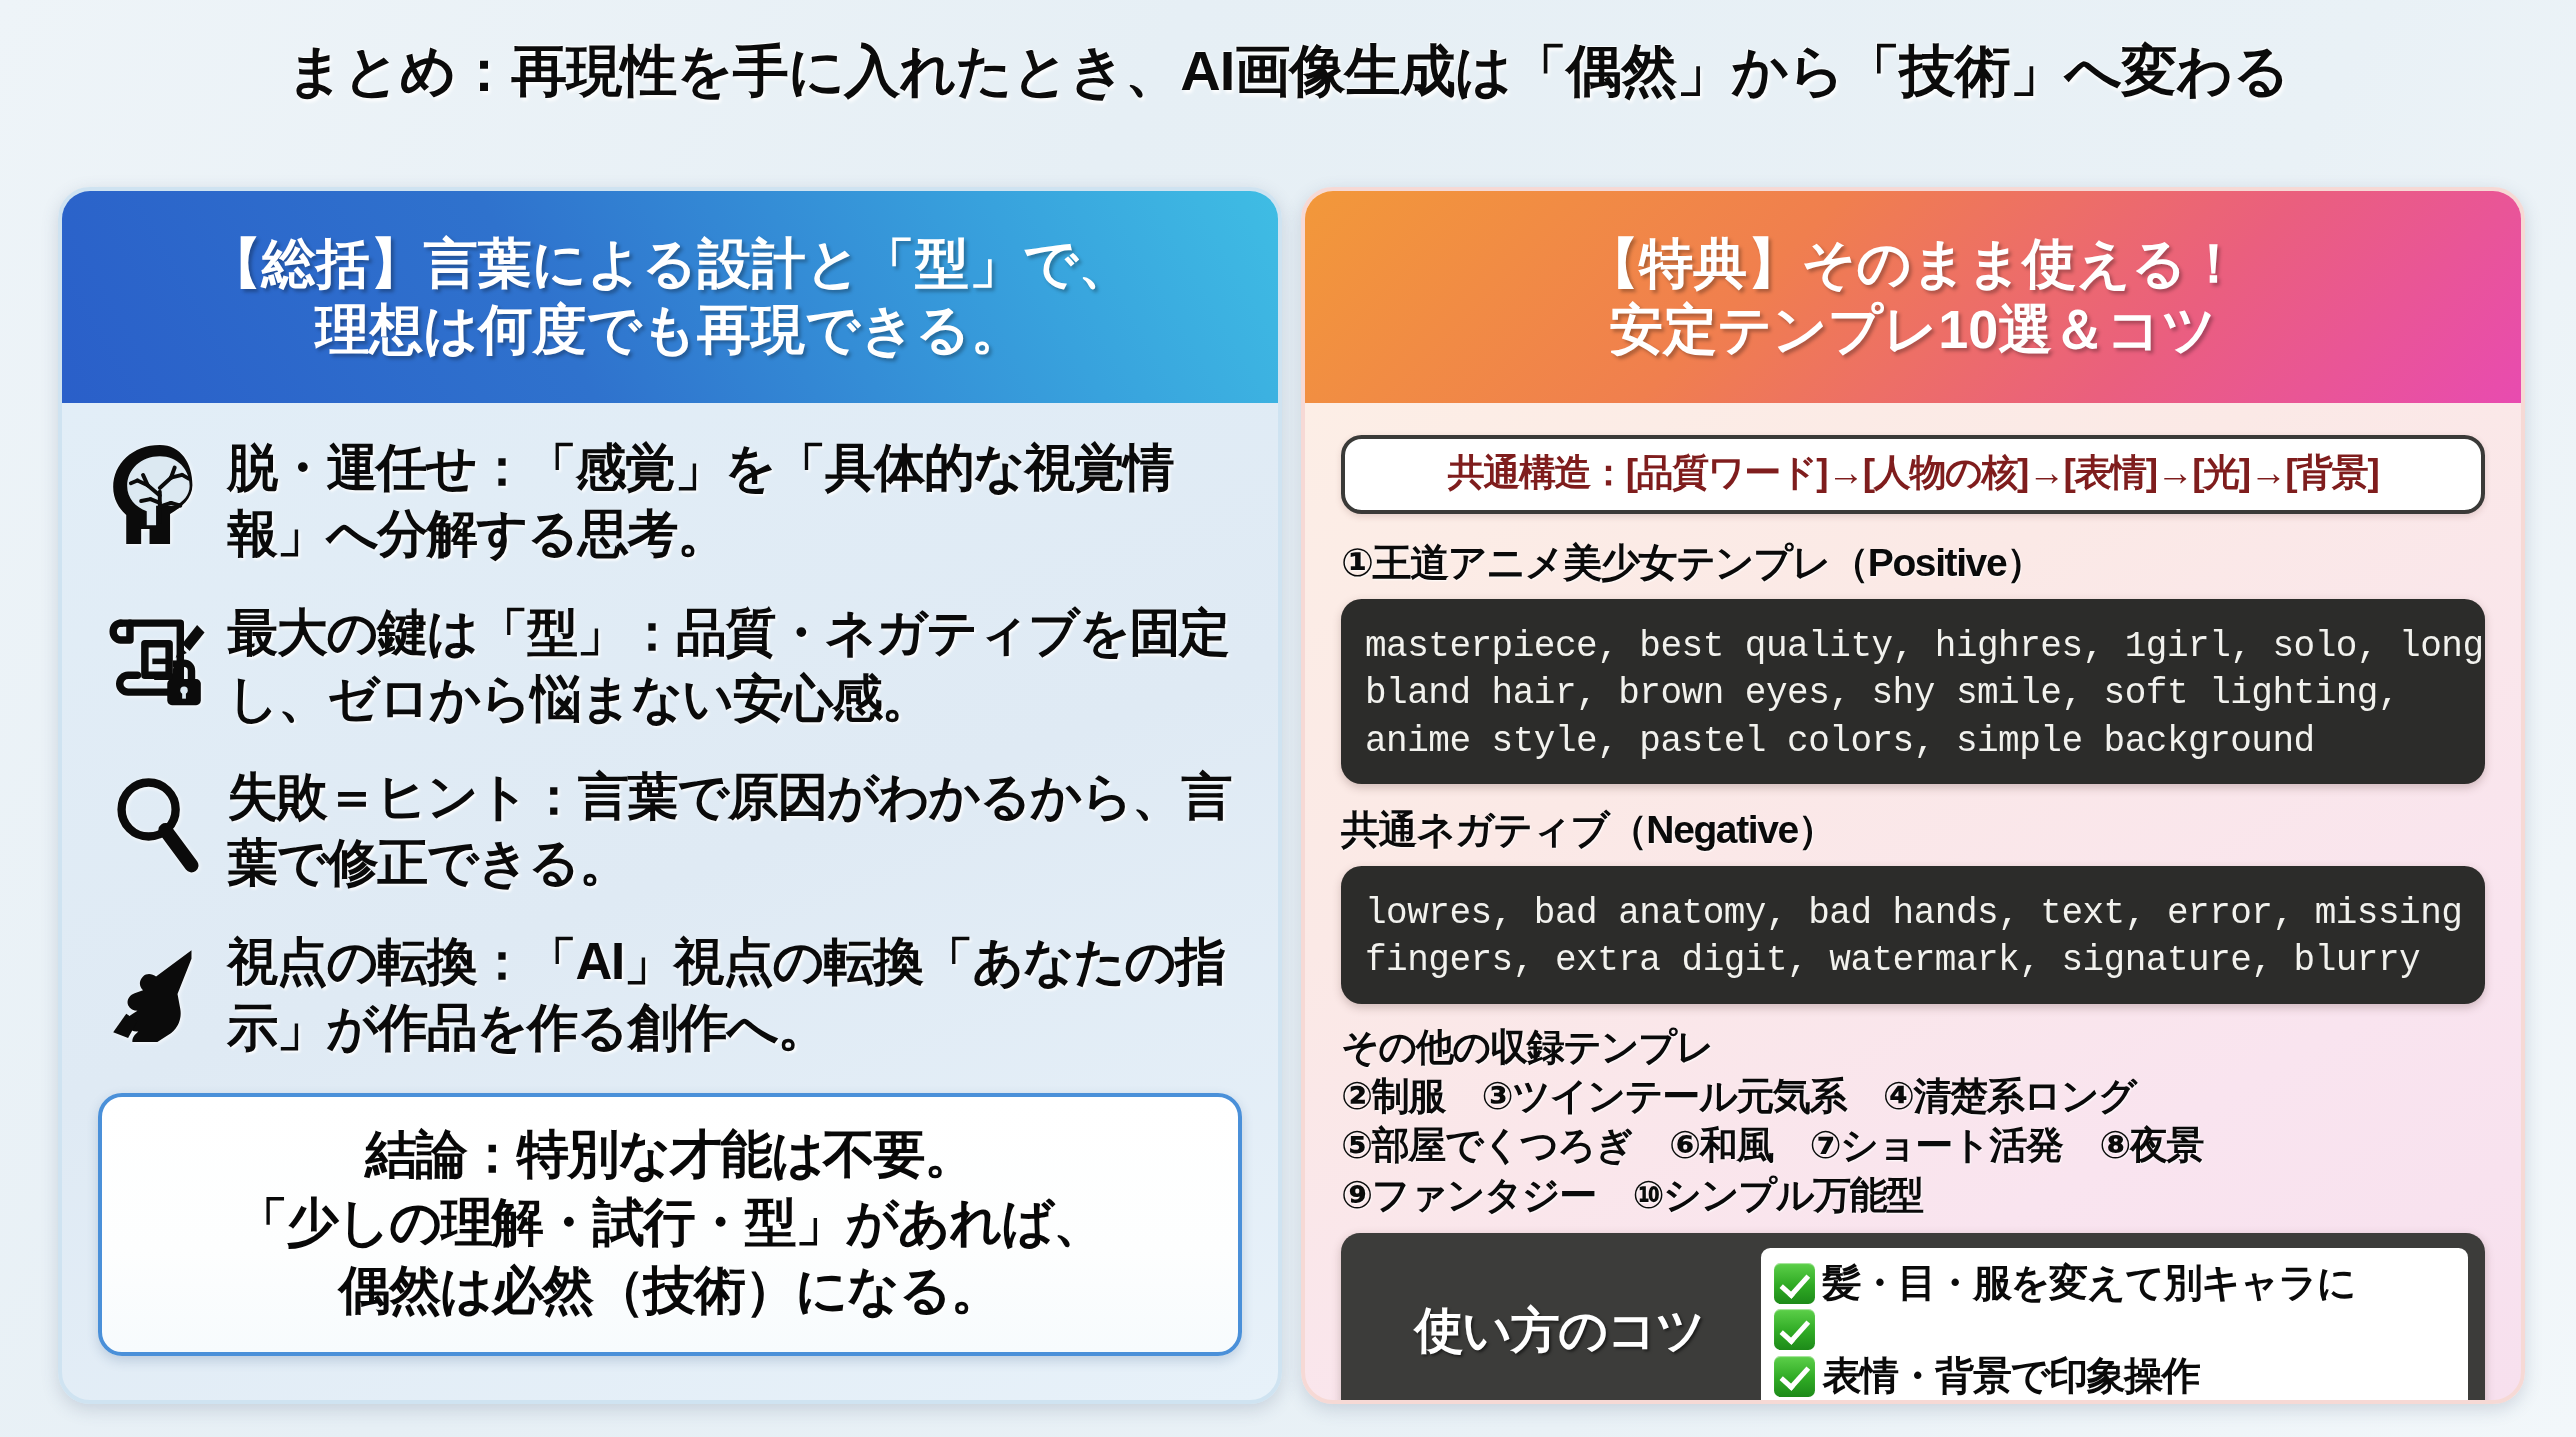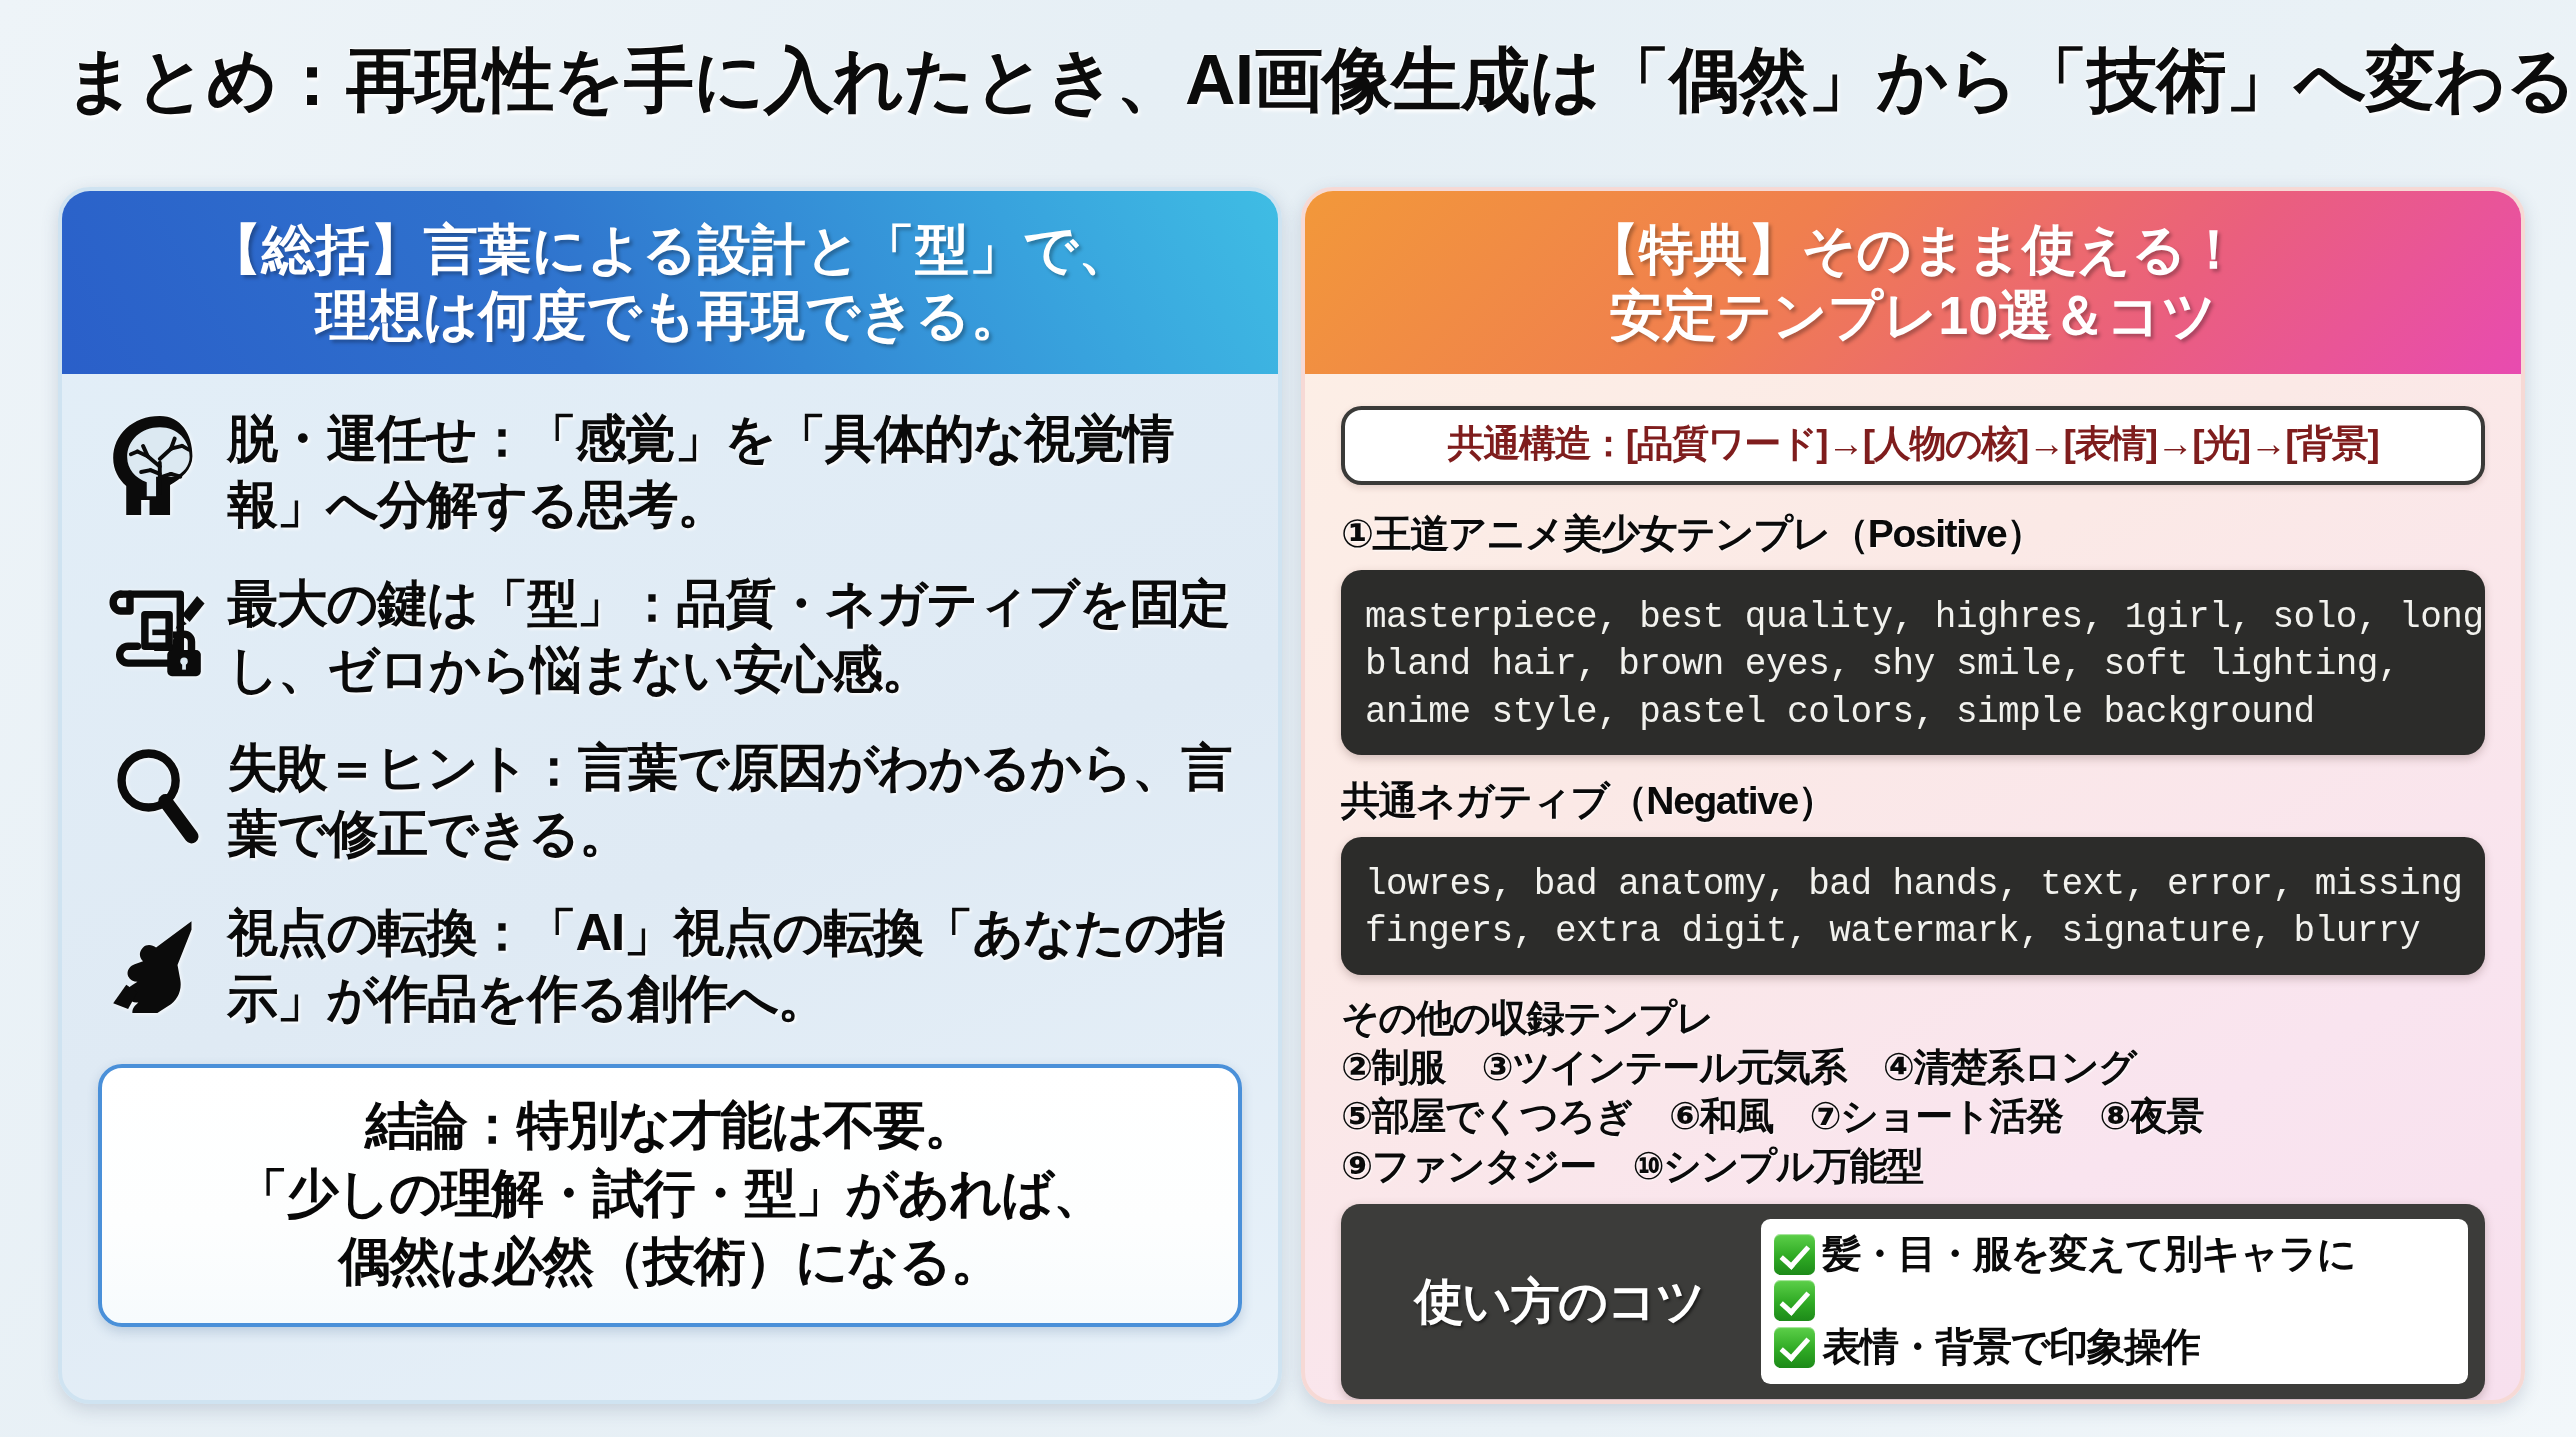--- a/index.html
+++ b/index.html
@@ -21,22 +21,22 @@
     box-sizing: border-box;
     background: linear-gradient(120deg, #eef4f8 0%, #e6eff5 35%, #e9f1f6 70%, #f2f7fa 100%);
   }
 
   
   .slide-title {
     position: absolute;
     top: 34px;
     left: 0;
     width: 2576px;
-    text-align: right;
-    font-size: 70px;
+    text-align: center;
+    font-size: 56px;
     font-weight: 700;
     color: #0b0b0b;
     letter-spacing: -0.9px;
     text-shadow: 1.9px 2.8px 3.7px rgba(255,255,255,0.95),
                  -0.9px -0.9px 0 rgba(255,255,255,0.8);
     white-space: nowrap;
   }
 
   
   .card {
@@ -46,21 +46,21 @@
     height: 1217px;
     border-radius: 32px;
     box-sizing: border-box;
     overflow: hidden;
     box-shadow: 0 5.6px 17px rgba(60,80,110,0.18);
   }
   .card.left  { left: 58px;  border: 4.7px solid #cfe3f1; background: linear-gradient(160deg,#e3eff8 0%, #dfeaf4 55%, #e7f1f9 100%); }
   .card.right { left: 1301px; border: 4.7px solid #f6d9d5; background: linear-gradient(150deg,#fdf0e6 0%, #fbe9e6 40%, #f9e4ef 75%, #f7e0ee 100%); }
 
   .card-header {
-    height: 183px;
+    height: 212px;
     display: flex;
     align-items: center;
     justify-content: center;
     text-align: center;
     color: #ffffff;
     font-weight: 700;
     font-size: 54px;
     line-height: 1.22;
     text-shadow: 2.8px 2.8px 3.7px rgba(0,0,0,0.28);
     padding: 0 16px;

